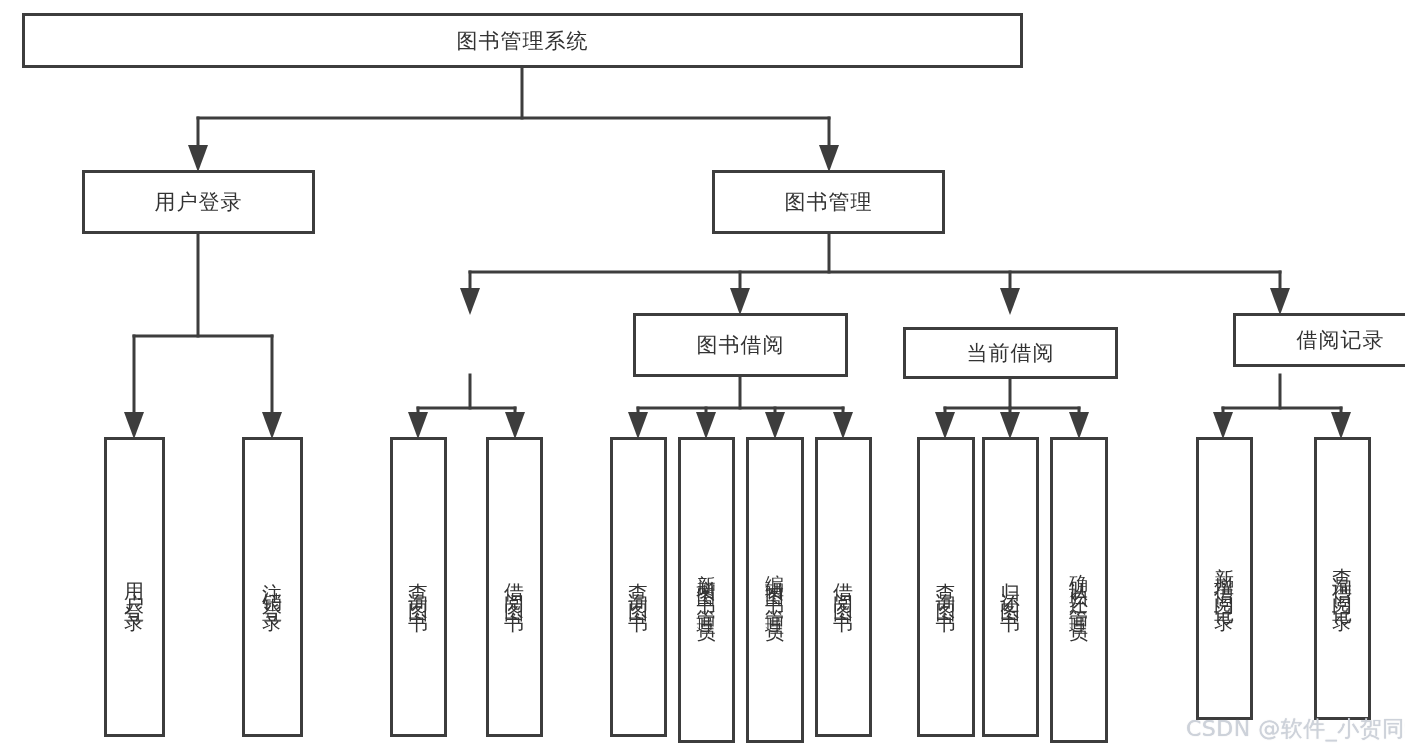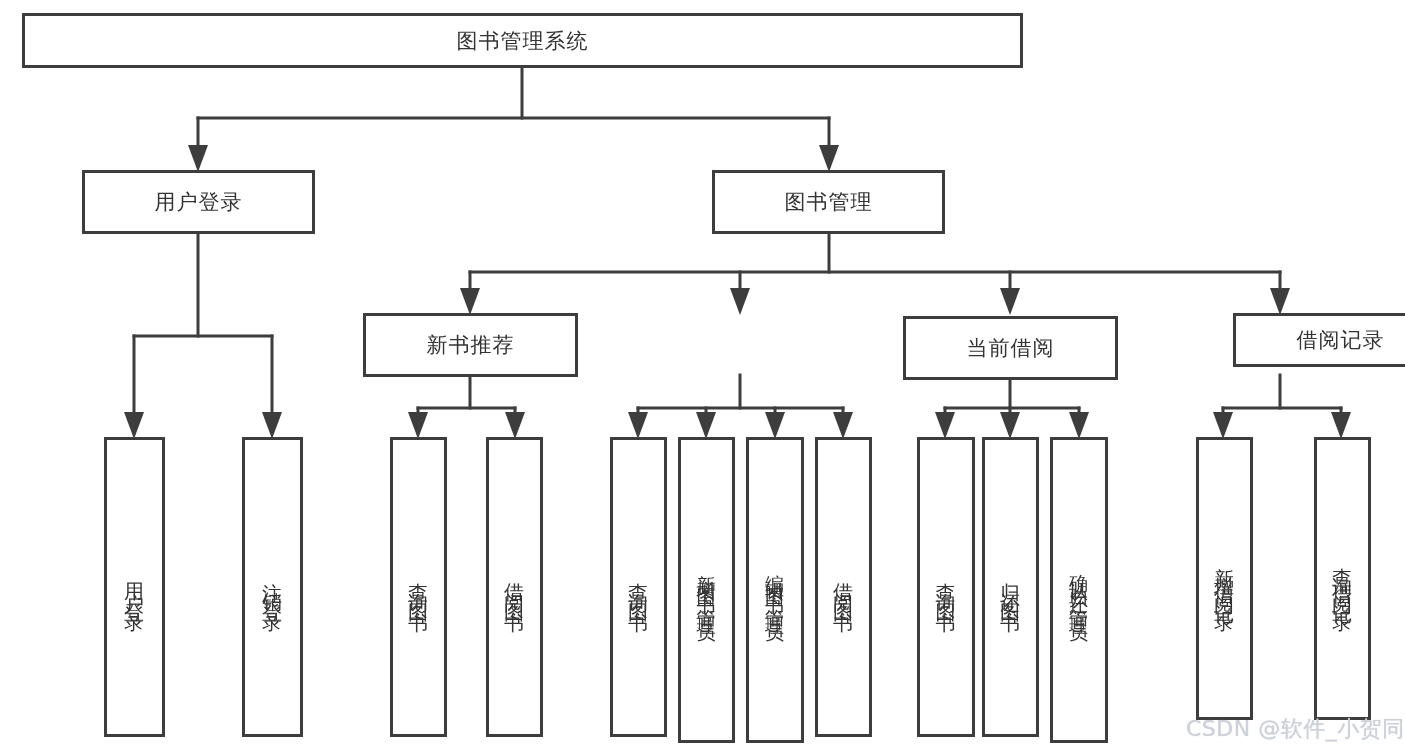--- a/index.html
+++ b/index.html
@@ -130,24 +130,24 @@
     <span>图书管理系统</span>
   </div>
 
   <div class="hbox" style="left:82px; top:170px; width:233px; height:64px;">
     <span>用户登录</span>
   </div>
   <div class="hbox" style="left:712px; top:170px; width:233px; height:64px;text-align:center;">
     <span>图书管理</span>
   </div>
 
-  <div class="hbox" style="left:363px; top:313px; width:215px; height:64px;">
-    <span>新书推荐</span>
+  <div class="hbox" style="left:633px; top:313px; width:215px; height:64px;">
+    <span>图书借阅</span>
   </div>
-  <div class="hbox" style="left:903px; top:316px; width:215px; height:64px;font-family:Liberation Serif, serif;">
+  <div class="hbox" style="left:903px; top:327px; width:215px; height:52px;font-family:Liberation Serif, serif;">
     <span>当前借阅</span>
   </div>
   <div class="hbox" style="left:1233px; top:313px; width:215px; height:54px;">
     <span>借阅记录</span>
   </div>
 
   <div class="vbox" style="left:104px; top:437px; width:61px; height:300px;">
     <span class="vtext">用户登录</span>
   </div>
   <div class="vbox" style="left:242px; top:437px; width:61px; height:300px;">

